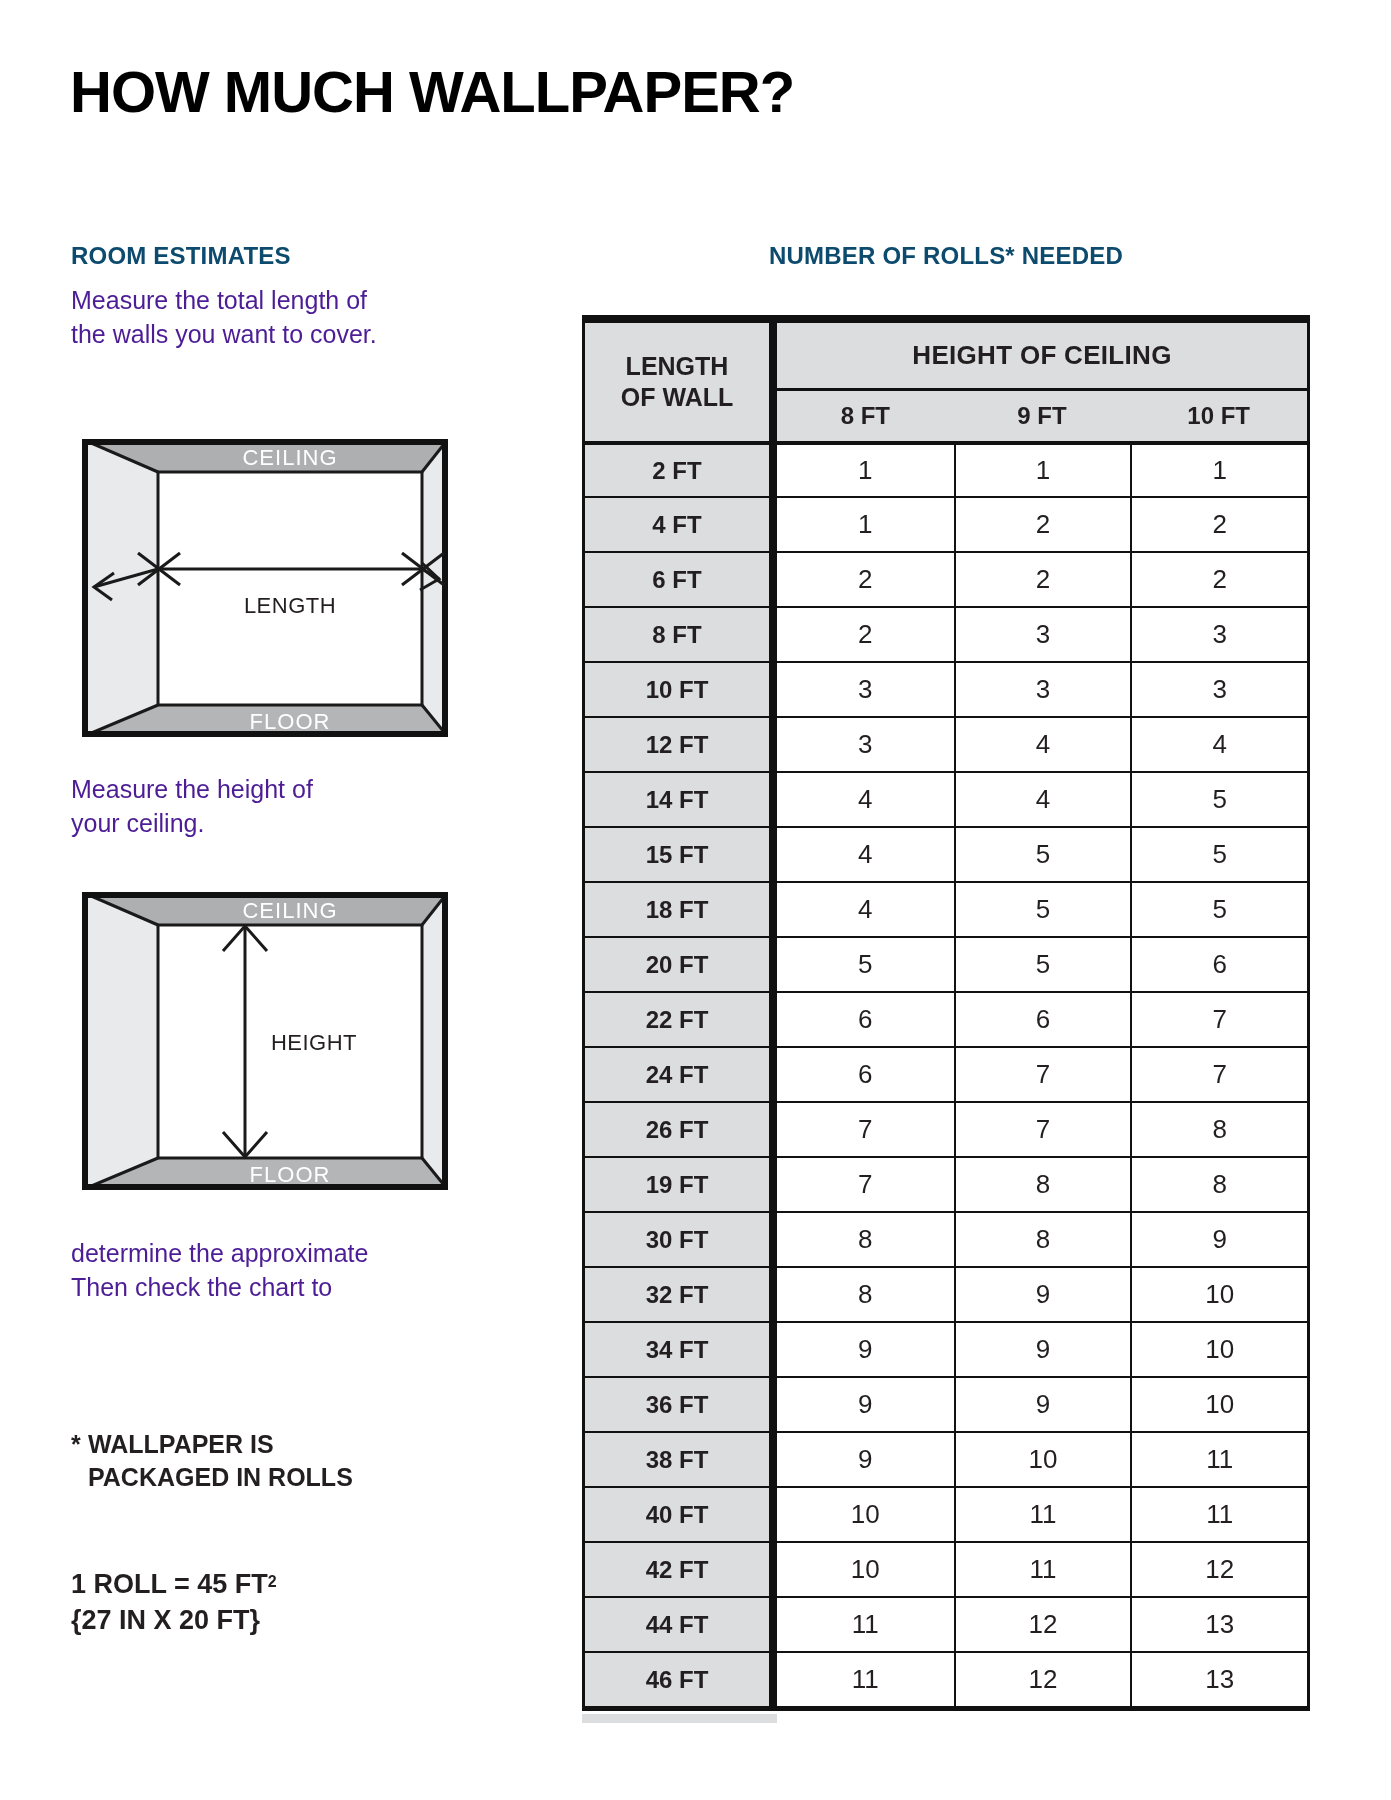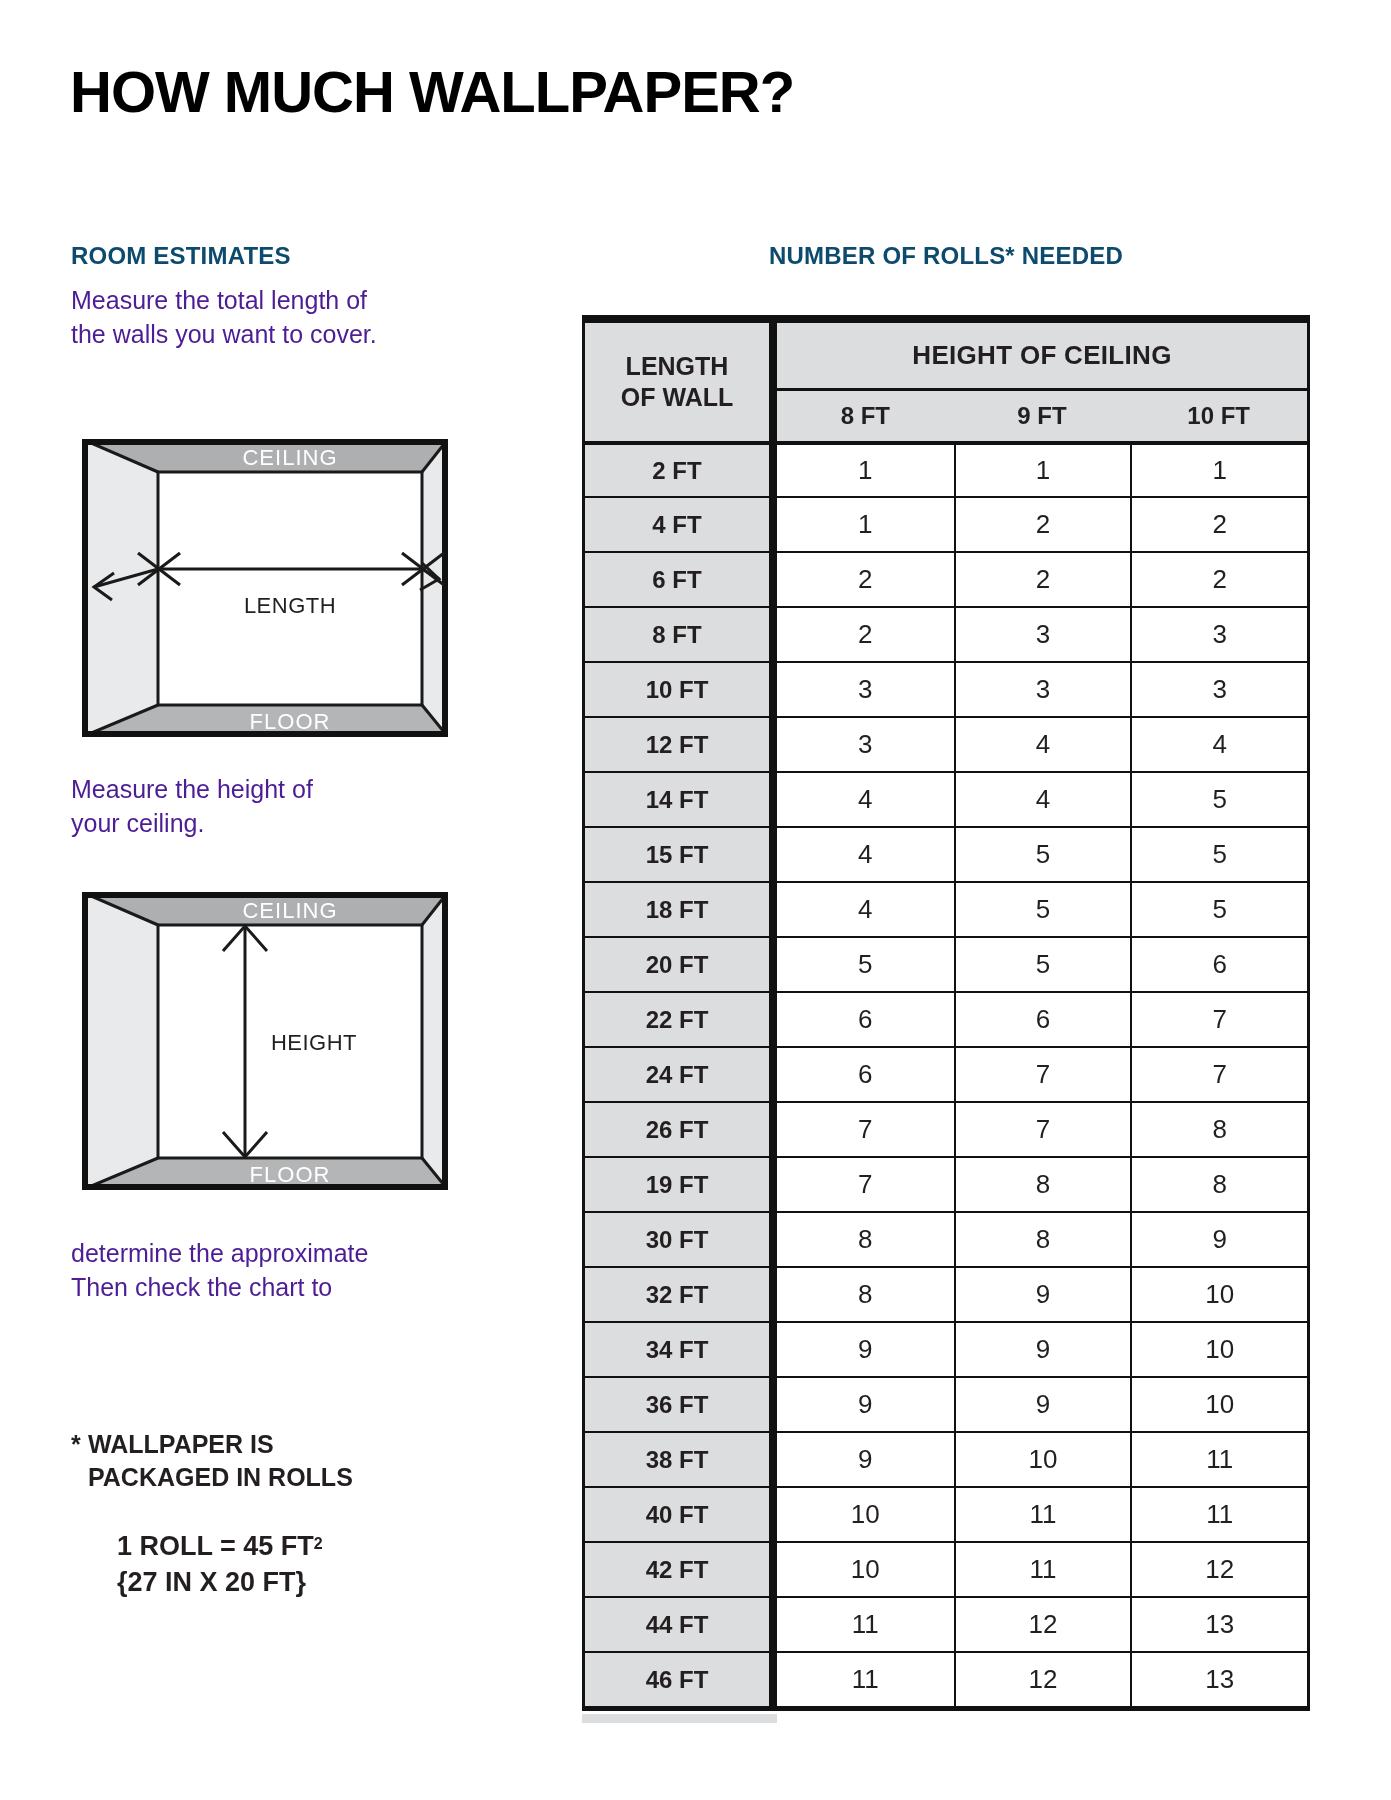--- a/index.html
+++ b/index.html
@@ -161,21 +161,21 @@
     <div class="note-line">
       <span class="note-star">*</span>
       <span>WALLPAPER IS</span>
     </div>
     <div class="note-line">
       <span class="note-star"></span>
       <span>PACKAGED IN ROLLS</span>
     </div>
   </div>
 
-  <div class="abs roll-text" style="top:1526px;margin-left:46px;">
+  <div class="abs roll-text" style="top:1564px;">
     <div><span>1 ROLL = 45 FT</span><sup>2</sup></div>
     <div>{27 IN X 20 FT}</div>
   </div>
 
   <div class="abs section-heading table-heading">NUMBER OF ROLLS* NEEDED</div>
 
   <div class="abs tbl">
     <div class="cell hlabel">
       <div>LENGTH</div>
       <div>OF WALL</div>

